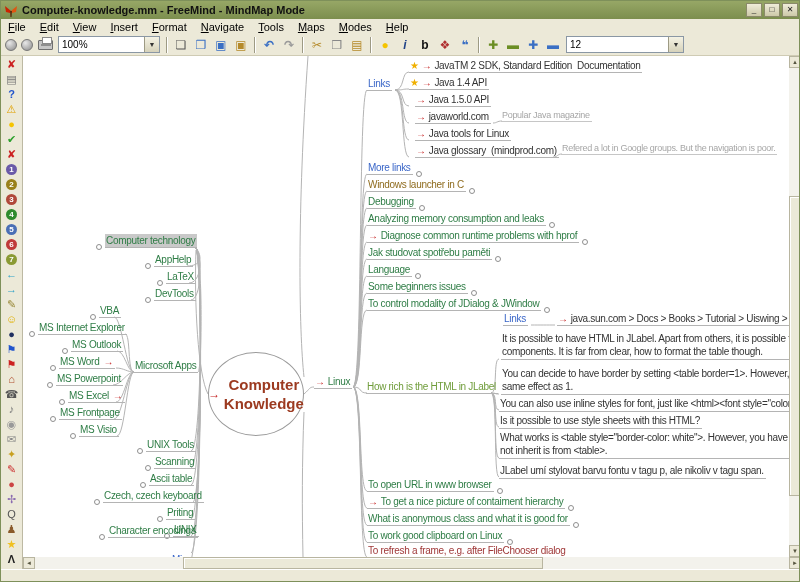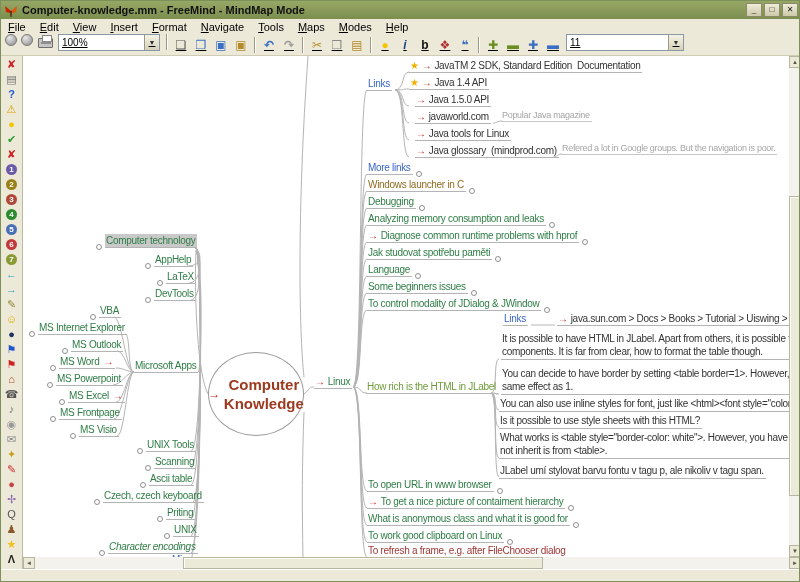--- a/index.html
+++ b/index.html
@@ -18,21 +18,21 @@
     border:1px solid #8a8a6a;font-size:8px;line-height:12px;text-align:center;color:#222;cursor:default;}
 
   
   .menubar{position:absolute;left:0;top:18px;width:657px;height:15px;background:#ece9d8;
     display:flex;align-items:center;font-size:11px;color:#000;}
   .menu-item{padding:0 7px;white-space:nowrap;}
   .menu-item u{text-decoration:underline;}
 
   
   .toolbar{position:absolute;left:0;top:33px;width:800px;height:22px;background:#ece9d8;
-    border-bottom:1px solid #cfcbb4;display:flex;padding:0 2px;text-decoration:underline;}
+    border-bottom:1px solid #cfcbb4;display:flex;align-items:center;padding:0 2px;}
   .round-btn{width:12px;height:12px;border-radius:50%;margin:0 2px;
     background:radial-gradient(circle at 35% 30%,#e8e8e8,#8a8a8a);border:1px solid #777;}
   .tbtn{width:18px;height:18px;display:inline-flex;align-items:center;justify-content:center;
     font-size:12px;margin:0 1px;border:1px solid transparent;}
   .tsep{width:2px;height:16px;border-left:1px solid #9d9a84;border-right:1px solid #fff;margin:0 3px;}
   .icon-printer{width:15px;height:10px;background:#c6c6c6;border:1px solid #6f6f6f;border-radius:1px;position:relative;}
   .icon-printer::before{content:"";position:absolute;left:3px;top:-4px;width:8px;height:5px;background:#fff;border:1px solid #8a8a8a;}
   .icon-printer::after{content:"";position:absolute;left:2px;top:3px;width:10px;height:2px;background:#8e8e8e;}
   .combo{height:17px;background:#fff;border:1px solid #8a97a4;display:inline-flex;align-items:center;
     font-size:10px;color:#000;margin:0 3px;position:relative;}
@@ -145,21 +145,21 @@
         <span class="tbtn" style="color: rgb(17, 17, 17); font-weight: bold;">b</span>
         <span class="tbtn" style="color: rgb(176, 48, 48);">❖</span>
         <span class="tbtn" style="color: rgb(58, 111, 196); font-weight: bold;">❝</span>
         <span class="tsep"></span>
         <span class="tbtn" style="color: rgb(107, 142, 35); font-weight: bold;">✚</span>
         <span class="tbtn" style="color: rgb(107, 142, 35);">▬</span>
         <span class="tbtn" style="color: rgb(58, 111, 196); font-weight: bold;">✚</span>
         <span class="tbtn" style="color: rgb(58, 111, 196);">▬</span>
       </span>
     <span class="combo size-combo">
-      <span class="combo-val">11</span>
+      <span class="combo-val">12</span>
       <span class="combo-arrow">▼</span>
     </span>
   </div>
 
   <div class="left-toolbar" id="left-toolbar">
       <div class="ltool" style="color: rgb(204, 34, 34);">✘</div>
       <div class="ltool" style="color: rgb(119, 119, 119);">▤</div>
       <div class="ltool" style="color: rgb(34, 85, 204); font-weight: bold;">?</div>
       <div class="ltool" style="color: rgb(224, 160, 0);">⚠</div>
       <div class="ltool" style="color: rgb(245, 196, 0);">●</div>
@@ -280,21 +280,21 @@
       <div class="node hl" style="left: 33px; top: 316px; color: rgb(47, 125, 70);"><span class="txt">MS Powerpoint</span></div>
       <div class="node hl" style="left: 45px; top: 333px; color: rgb(47, 125, 70);"><span class="txt">MS Excel</span><span class="ia" style="color: rgb(196, 34, 34);">→</span></div>
       <div class="node hl" style="left: 36px; top: 350px; color: rgb(47, 125, 70);"><span class="txt">MS Frontpage</span></div>
       <div class="node hl" style="left: 56px; top: 367px; color: rgb(47, 125, 70);"><span class="txt">MS Visio</span></div>
       <div class="node hl" style="left: 123px; top: 382px; color: rgb(47, 125, 70);"><span class="txt">UNIX Tools</span></div>
       <div class="node hl" style="left: 131px; top: 399px; color: rgb(47, 125, 70);"><span class="txt">Scanning</span></div>
       <div class="node hl" style="left: 126px; top: 416px; color: rgb(47, 125, 70);"><span class="txt">Ascii table</span></div>
       <div class="node hl" style="left: 80px; top: 433px; color: rgb(47, 125, 70);"><span class="txt">Czech, czech keyboard</span></div>
       <div class="node hl" style="left: 143px; top: 450px; color: rgb(47, 125, 70);"><span class="txt">Priting</span></div>
       <div class="node hl" style="left: 150px; top: 467px; color: rgb(47, 125, 70);"><span class="txt">UNIX</span></div>
-      <div class="node hl" style="left: 85px; top: 484px; color: rgb(47, 125, 70); font-style: italic;"><span class="txt">Character encodings</span></div>
+      <div class="node hl" style="left: 85px; top: 468px; color: rgb(47, 125, 70);"><span class="txt">Character encodings</span></div>
       <div class="node" style="left: 148px; top: 497px; color: rgb(58, 102, 200);"><span class="txt">Misc</span></div>
       <div class="node root" style="left: 185px; top: 296px; color: rgb(156, 58, 32);">
         <span class="ic" style="color: rgb(196, 34, 34);">→</span>
         <span class="txt">Computer
 Knowledge</span>
       </div>
       <div class="node" style="left: 291px; top: 319px; color: rgb(47, 125, 70);"><span class="ic" style="color: rgb(196, 34, 34);">→</span><span class="txt">Linux</span></div>
       <div class="node" style="left: 344px; top: 21px; color: rgb(58, 102, 200);"><span class="txt">Links</span></div>
       <div class="node" style="left: 386px; top: 3px; color: rgb(51, 51, 51);"><span class="ic" style="color: rgb(240, 176, 0);">★</span><span class="ic" style="color: rgb(196, 34, 34);">→</span><span class="txt">JavaTM 2 SDK, Standard Edition  Documentation</span></div>
       <div class="node" style="left: 386px; top: 20px; color: rgb(51, 51, 51);"><span class="ic" style="color: rgb(240, 176, 0);">★</span><span class="ic" style="color: rgb(196, 34, 34);">→</span><span class="txt">Java 1.4 API</span></div>

